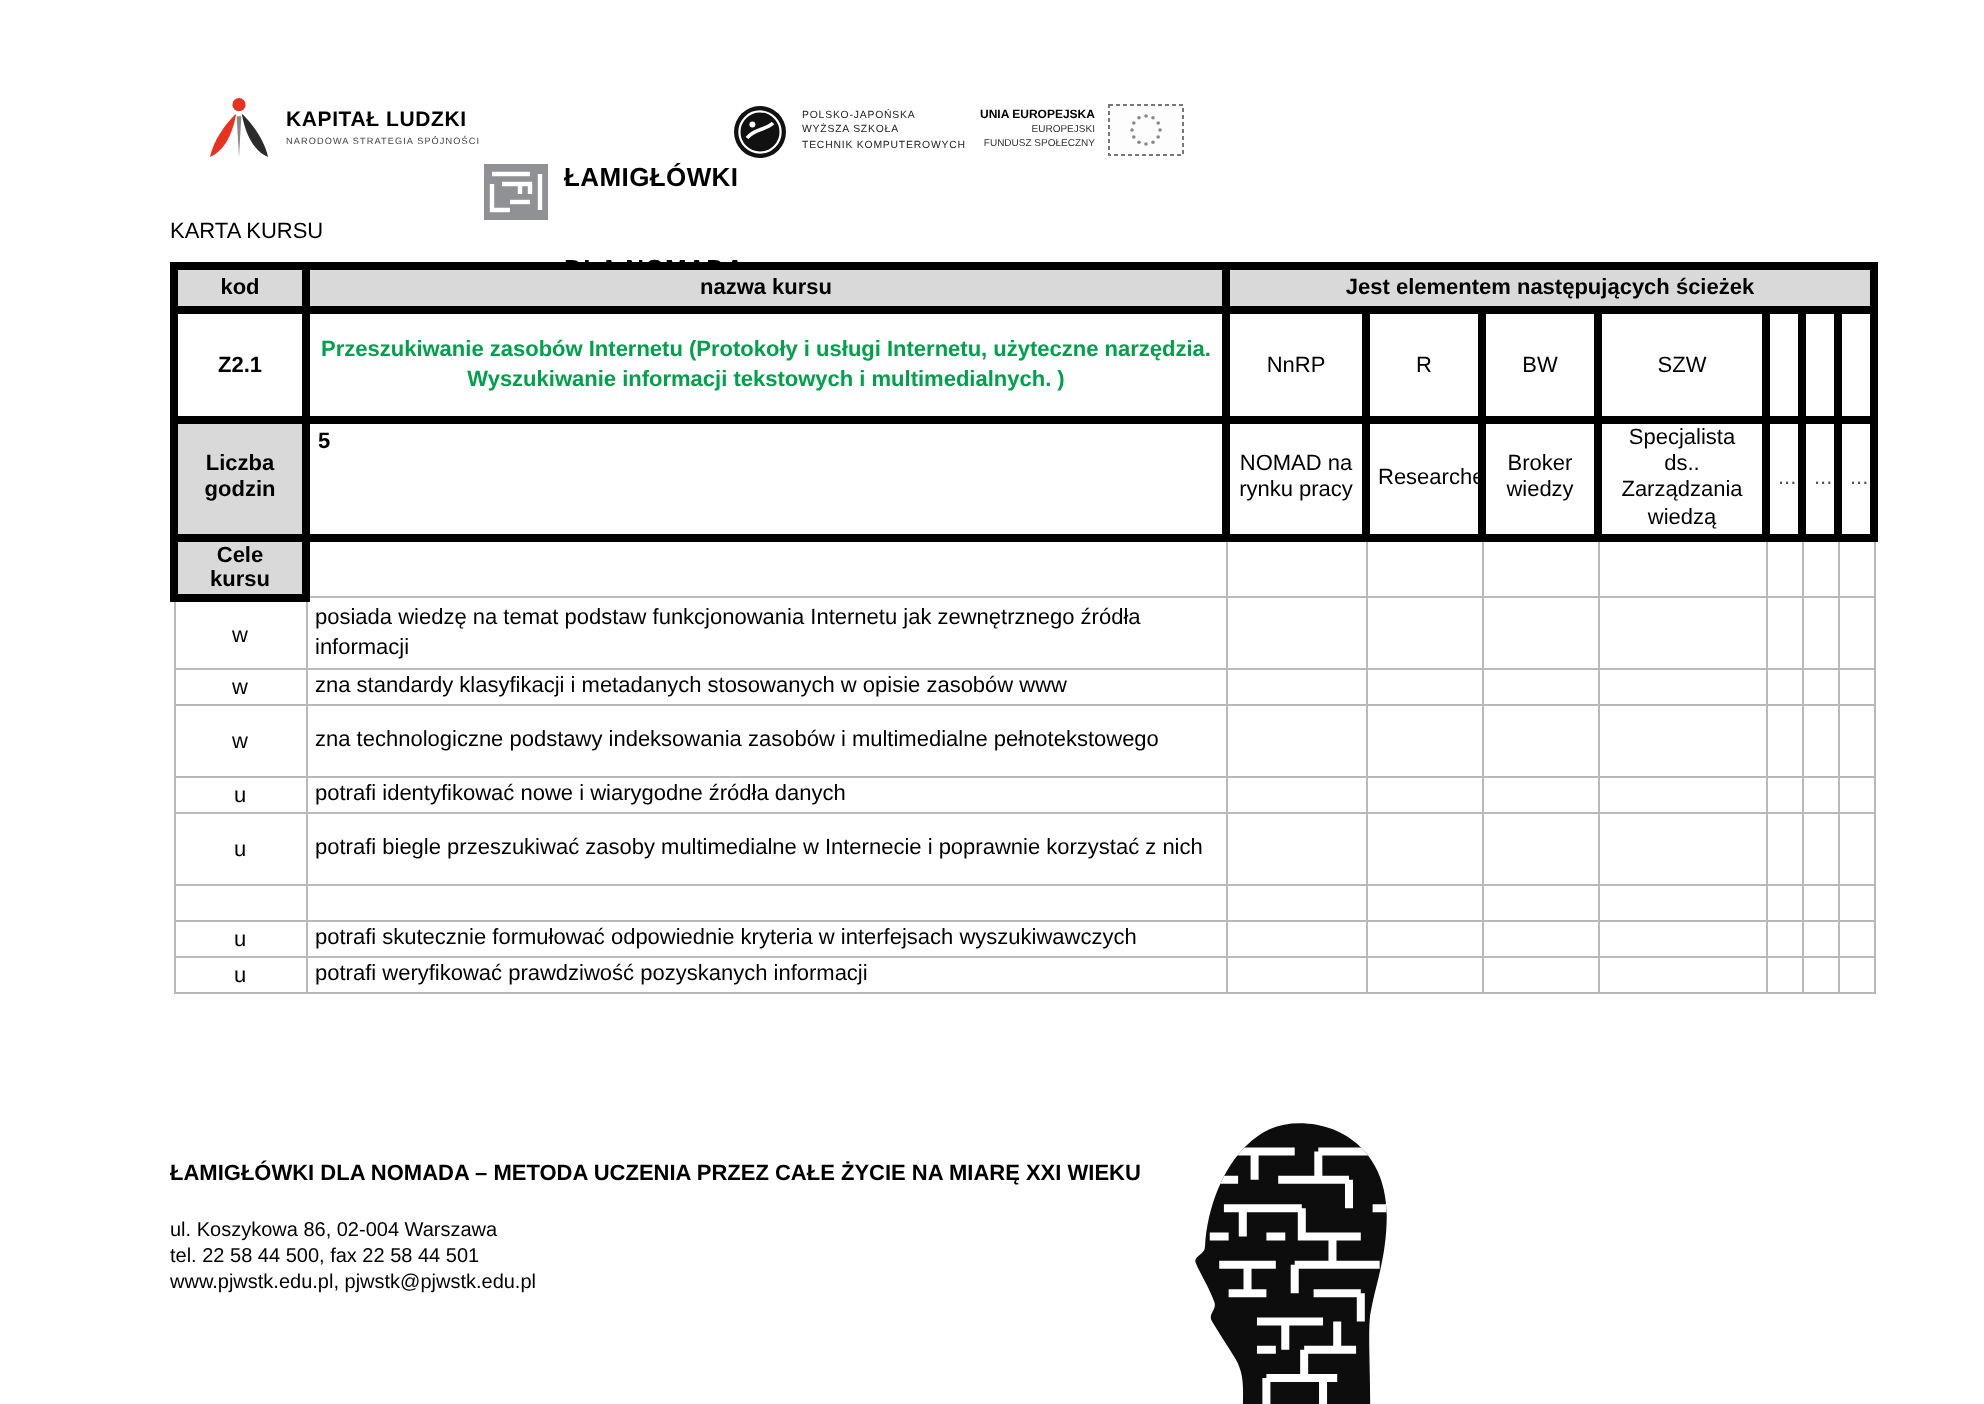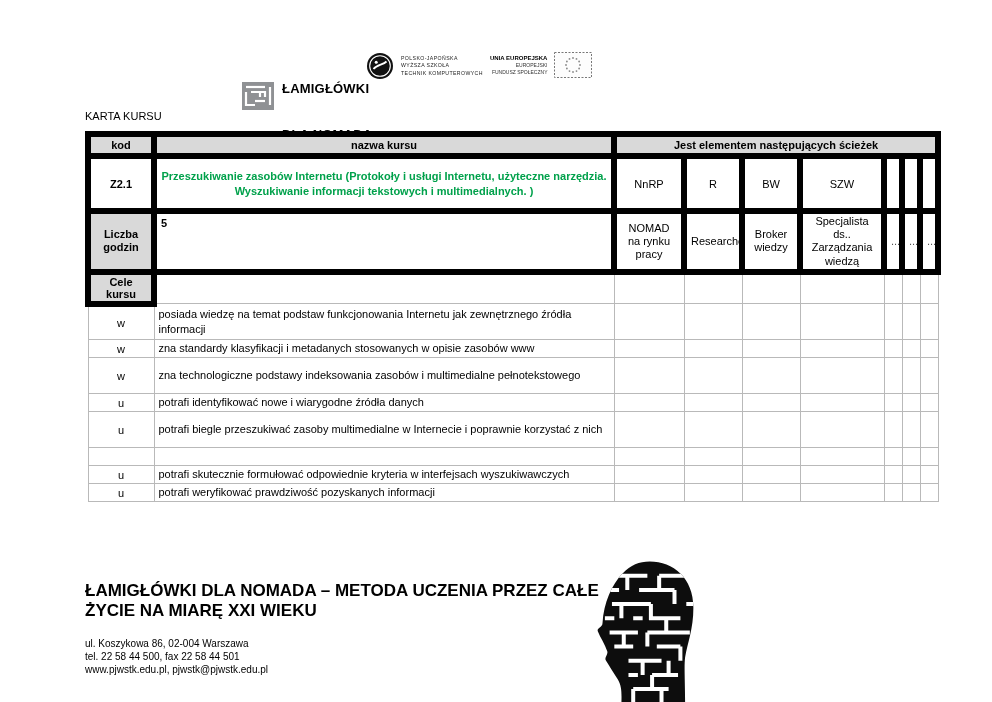--- a/index.html
+++ b/index.html
@@ -42,42 +42,56 @@
   
   table.course {
     position: absolute; left: 85px; top: 131px; width: 850px;
     border-collapse: collapse; table-layout: fixed;
   }
   table.course td { padding: 1px 4px; font-size: 11px; vertical-align: middle; overflow: hidden; }
   .gray { background: #d9d9d9; }
   .b { font-weight: bold; }
   .c { text-align: center; }
   .fs12 { font-size: 12px; }
-  .bdk { border: 6px solid #000000; }
+  .bdk { border: 4px solid #000000; }
   .bdl { border: 1px solid #b9b9b9; }
   .green { color: #00a14b; font-weight: bold; font-size: 11.5px; line-height: 1.35; }
   .pathname { font-size: 7.5px; line-height: 1.2; text-align: center; padding: 1px 2px; }
   .dots { font-size: 6px; color: #555; text-align: center; padding: 0; }
   .goal-k { text-align: center; vertical-align: bottom; padding-bottom: 2px; }
   .goal-t { vertical-align: bottom; padding: 2px 4px 3px 4px; line-height: 1.35; }
 
   
   .footer { position: absolute; left: 85px; top: 581px; width: 520px; }
-  .f-title { font-weight: bold; font-size: 17px; margin-bottom: 17px; }
+  .f-title { font-weight: bold; font-size: 11px; margin-bottom: 17px; }
   .f-org { font-weight: bold; font-size: 11px; margin-bottom: 2px; }
   .f-line { font-size: 10px; line-height: 1.28; }
   .f-disc { font-size: 8px; color: #222; margin-top: 14px; }
 
   .maze-head { position: absolute; left: 586px; top: 558px; }
 </style>
 </head>
 <body>
 
 <div class="logos">
 
+  <div class="logo logo-kl">
+    <span class="icon">
+      <svg width="33" height="36" viewBox="0 0 34 36">
+        <circle cx="17" cy="6" r="3.4" fill="#e8321f"></circle>
+        <path d="M15 11 C10 16 4 24 2 33 C9 30 13.5 22 15.5 11 Z" fill="#e8321f"></path>
+        <path d="M19 11 C24 16 30 24 32 33 C25 30 20.5 22 18.5 11 Z" fill="#2b2b2b"></path>
+        <path d="M15.8 12 L18.2 12 L17 33 Z" fill="#8a8a8a"></path>
+      </svg>
+    </span>
+    <span class="kl-text">
+      <span class="kl-title">KAPITAŁ LUDZKI</span>
+      <span class="kl-sub">NARODOWA STRATEGIA SPÓJNOŚCI</span>
+    </span>
+  </div>
 
   <div class="logo logo-lam">
     <span class="icon">
       <svg width="34" height="30" viewBox="0 0 34 30">
         <rect x="1" y="1" width="32" height="28" fill="#8f9194"></rect>
         <g stroke="#ffffff" stroke-width="2.2" fill="none">
           <path d="M5 6 H24"></path>
           <path d="M29 6 V24"></path>
           <path d="M5 11 V24 H14"></path>
           <path d="M10 11 H24 V16"></path>

